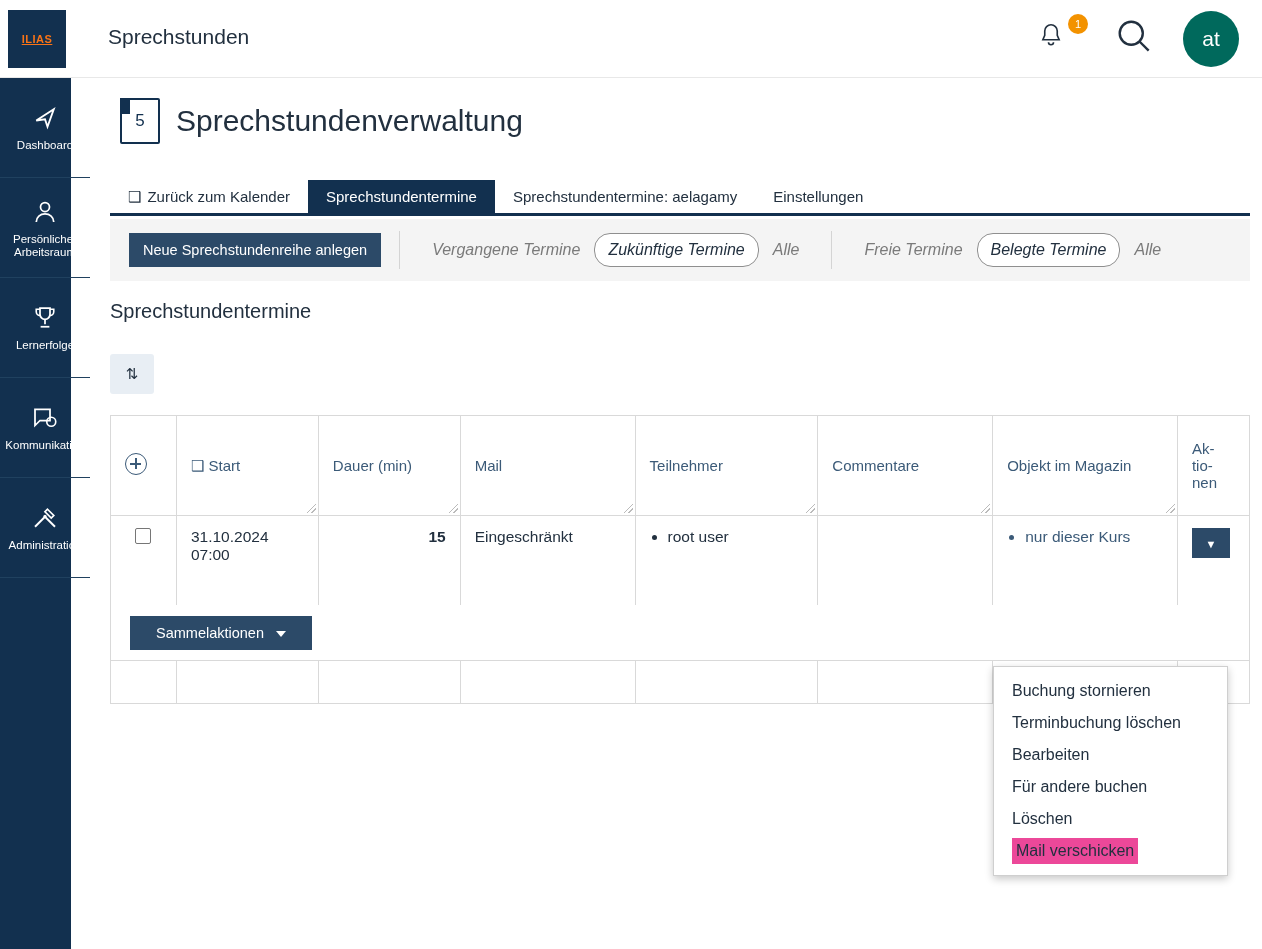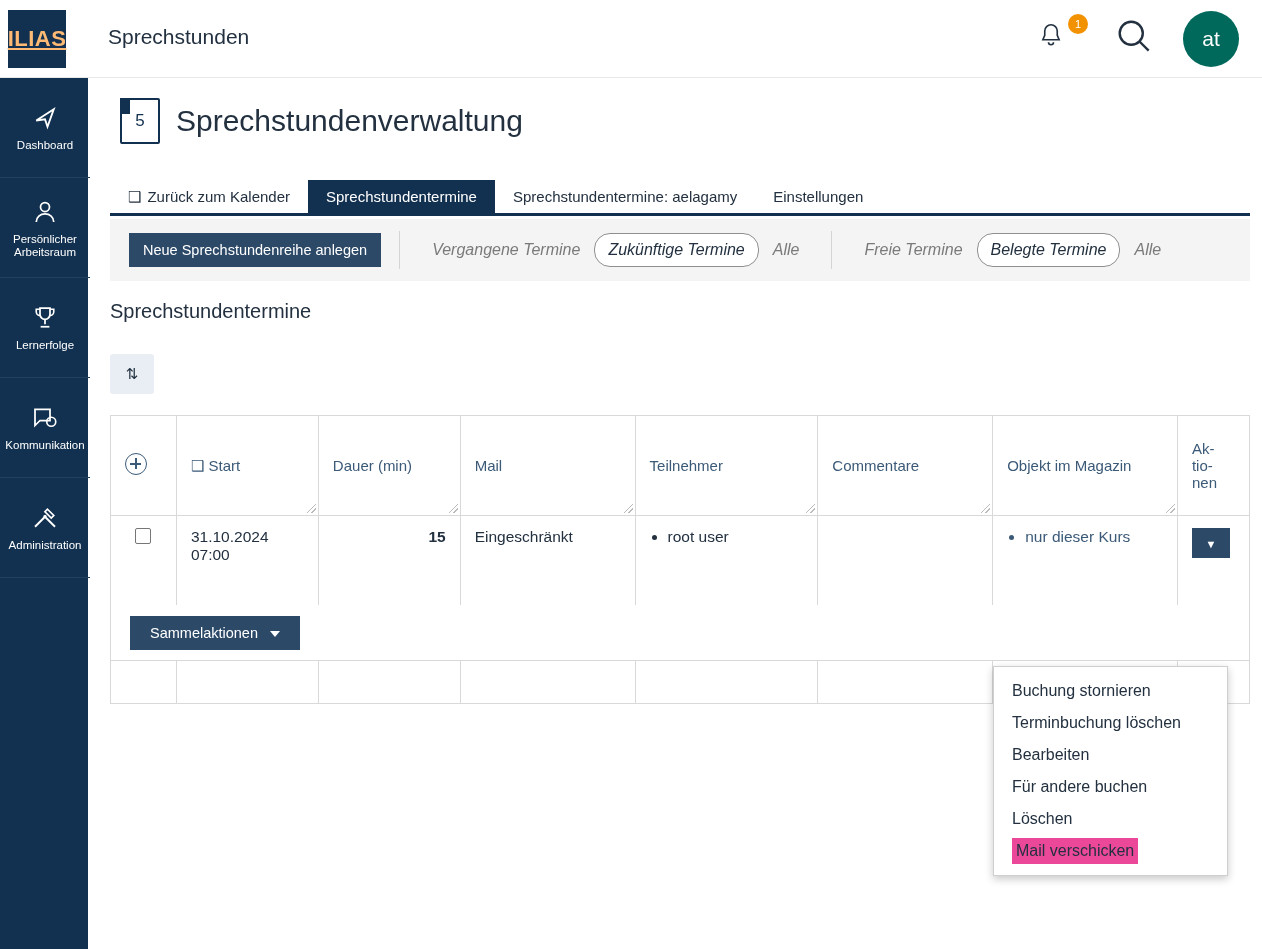--- a/index.html
+++ b/index.html
@@ -23,21 +23,21 @@
     background: #ffffff;
     border-bottom: 1px solid #e8e8e8;
   }
   .logo-box {
     position: absolute; left: 8px; top: 10px;
     width: 58px; height: 58px;
     background: #12304f;
     display: flex; align-items: center; justify-content: center;
   }
   .logo-text {
-    color: #fdba74; font-size: 22px; font-weight: bold; letter-spacing: .5px; text-decoration: underline;
+    color: #f97316; font-size: 11px; font-weight: bold; letter-spacing: .5px; text-decoration: underline;
   }
   .app-title {
     position: absolute; left: 108px; top: 25px;
     font-size: 21px; color: #22303f; font-weight: normal;
   }
   .bell-wrap {
     position: absolute; left: 1030px; top: 12px;
     width: 54px; height: 54px;
     cursor: pointer;
   }
@@ -54,21 +54,21 @@
   .avatar {
     position: absolute; left: 1183px; top: 11px;
     width: 56px; height: 56px; border-radius: 50%;
     background: #00695c; color: #fff;
     font-size: 21px; display: flex; align-items: center; justify-content: center;
   }
 
   
   .sidebar {
     position: absolute; left: 0; top: 78px;
-    width: 88px; height: 871px;
+    width: 71px; height: 871px;
     background: #12304f;
   }
   .side-item {
     width: 90px; height: 100px;
     display: flex; flex-direction: column;
     align-items: center; justify-content: center;
     color: #ffffff; cursor: pointer;
     border-bottom: 1px solid #20415f;
     text-align: center;
   }
@@ -232,21 +232,21 @@
   .tfoot-bar {
     position: absolute; left: 20px; top: 527px;
     width: 1140px; height: 56px;
     border: 1px solid #d9d9d9; border-top: none;
     background: #fff;
     display: flex; align-items: center;
   }
   .btn-bulk {
     margin-left: 19px;
     background: #2c4a68; color: #fff; border: none;
-    font-size: 14.5px; padding: 9px 20px; cursor: pointer;
+    font-size: 14.5px; padding: 9px 26px; cursor: pointer;
   }
   .caret-down {
     display: inline-block; margin-left: 8px;
     border-left: 5px solid transparent; border-right: 5px solid transparent;
     border-top: 6px solid #fff; vertical-align: middle;
   }
 
   
   .ctxmenu {
     position: absolute; left: 903px; top: 588px;

